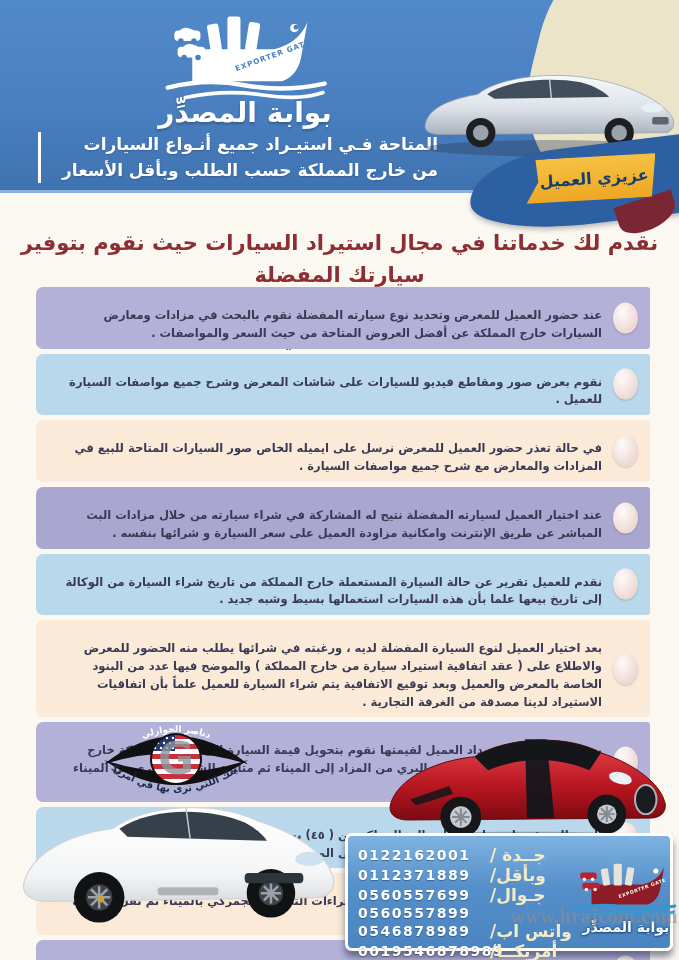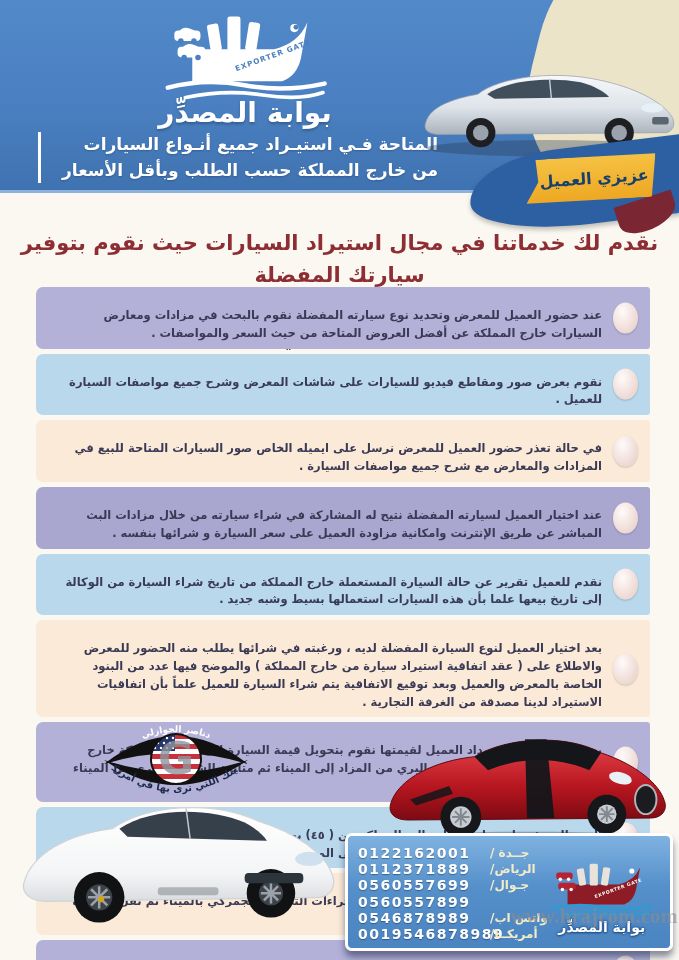--- a/index.html
+++ b/index.html
@@ -97,21 +97,21 @@
     box-shadow:0 6px 7px rgba(20,30,60,.5);
     display:flex; padding:9px 18px 6px 10px;
   }
   .c-rows { flex:1; display:flex; flex-direction:column; justify-content:space-between; }
   .c-row { display:grid; grid-template-columns:128px 1fr; align-items:center; }
   .c-num {
     color:#fff; font-weight:bold; font-size:14px; letter-spacing:1.5px;
     text-shadow:0 1px 1px rgba(0,0,0,.35); white-space:nowrap;
   }
   .c-label {
-    direction:rtl; text-align:left; color:#f3ebc8; font-weight:bold; font-size:12px;
+    direction:rtl; text-align:left; color:#f3ebc8; font-weight:bold; font-size:17px;
     padding-left:4px; white-space:nowrap;
   }
   .c-logo { width:118px; display:flex; flex-direction:column; align-items:center; justify-content:center; }
   .c-logo svg { width:108px; height:70px; }
   .c-brand {
     color:#fff; font-size:14px; font-weight:bold; direction:rtl; margin-top:-4px;
     text-shadow:0 0 2px #1c4f8f, 0 0 3px #1c4f8f, 0 1px 2px rgba(0,0,0,.4);
   }
   .watermark {
     position:absolute; left:452px; top:905px; width:226px; z-index:50;
@@ -333,21 +333,21 @@
 </svg>
 
 <div class="contact-box">
   <div class="c-rows">
     <div class="c-row">
       <span class="c-num">0122162001</span>
       <span class="c-label">جــدة /</span>
     </div>
     <div class="c-row">
       <span class="c-num">0112371889</span>
-      <span class="c-label">الرياض/</span>
+      <span class="c-label">وبأقل/</span>
     </div>
     <div class="c-row">
       <span class="c-num">0560557699</span>
       <span class="c-label">جـوال/</span>
     </div>
     <div class="c-row">
       <span class="c-num">0560557899</span>
       <span class="c-label"></span>
     </div>
     <div class="c-row">

